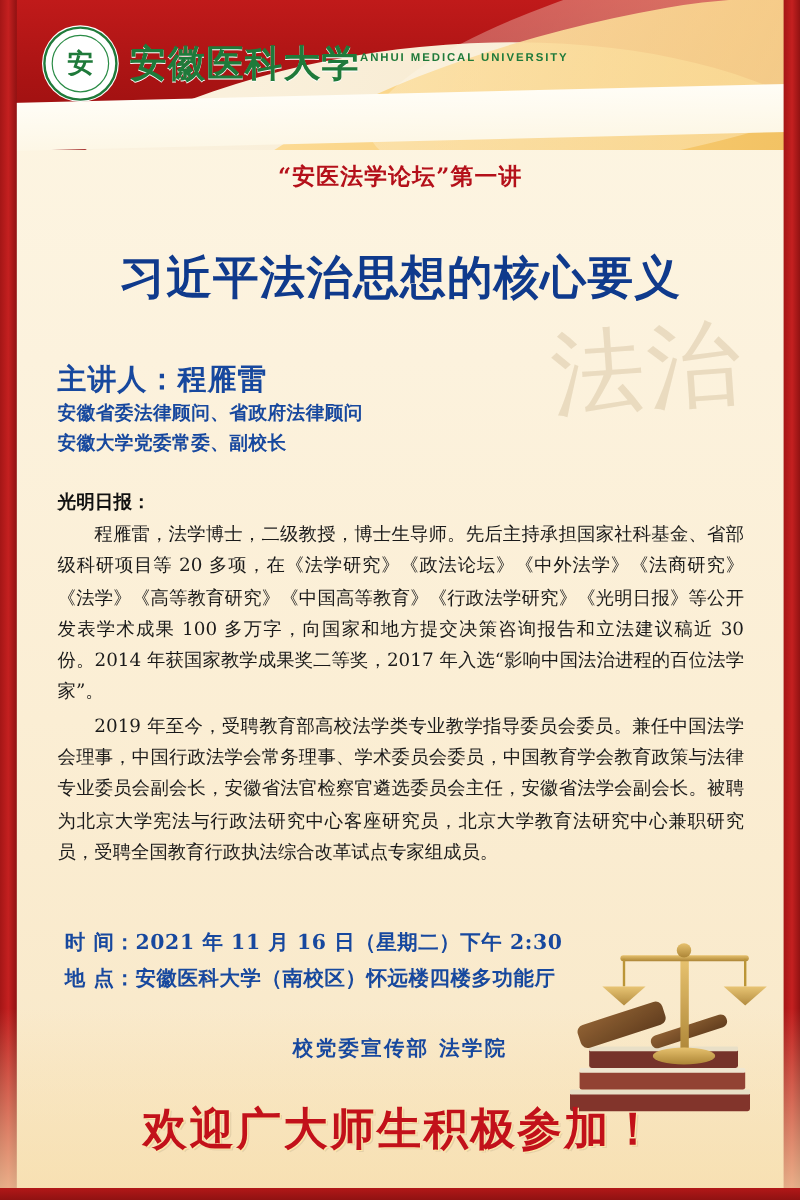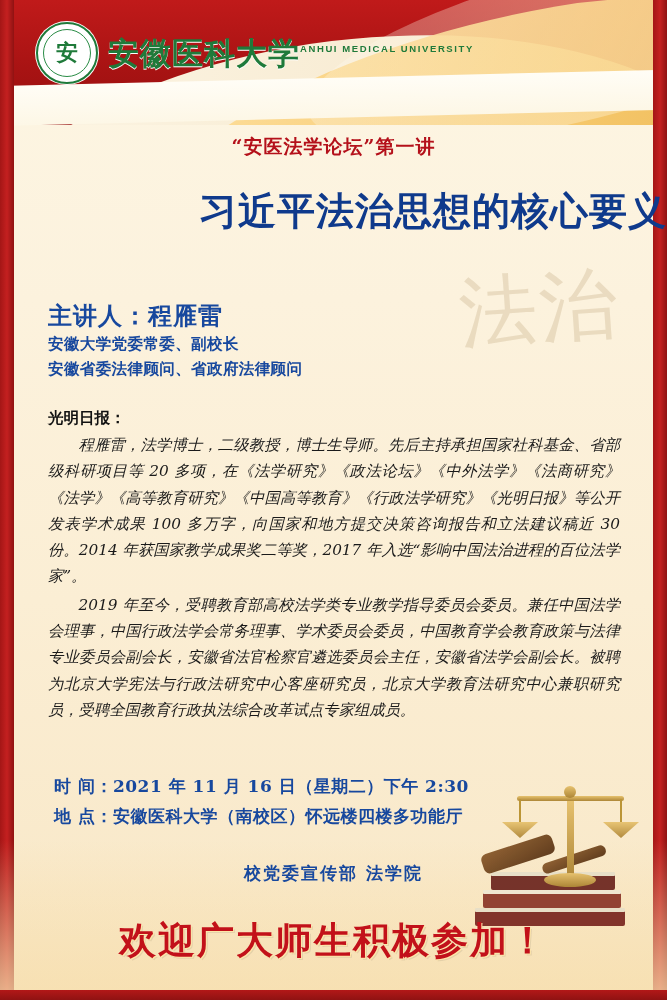--- a/index.html
+++ b/index.html
@@ -164,22 +164,22 @@
     text-align: center;
     font-family: "DejaVu Serif", serif;
     font-weight: bold;
     font-size: 19px;
     color: #b4101a;
     letter-spacing: 1px;
   }
   .main-title {
     position: absolute;
     left: 0; right: 0;
-    top: 186px;
-    text-align: right;
+    top: 206px;
+    text-align: center;
     font-family: "DejaVu Serif", serif;
     font-weight: bold;
     font-size: 38px;
     color: #0f3a8c;
     letter-spacing: 1px;
   }
 
   .speaker-block {
     position: absolute;
     left: 48px;
@@ -215,21 +215,20 @@
   .bio-body {
     position: absolute;
     left: 48px;
     top: 432px;
     width: 572px;
     font-family: "DejaVu Serif", serif;
     font-size: 15.3px;
     color: #1a1a1a;
     line-height: 1.72;
     text-align: justify;
-    font-style: italic;
   }
   .bio-body p {
     margin: 0 0 2px 0;
     text-indent: 2em;
   }
 
   .info-block {
     position: absolute;
     left: 54px;
     top: 772px;
@@ -349,22 +348,22 @@
   </svg>
 
   <div class="bottom-glow"></div>
 
   <div class="content">
     <div class="sub-title">“安医法学论坛”第一讲</div>
     <div class="main-title">习近平法治思想的核心要义</div>
 
     <div class="speaker-block">
       <div class="speaker-name">主讲人：程雁雷</div>
+      <div class="speaker-line">安徽省委法律顾问、省政府法律顾问</div>
       <div class="speaker-line">安徽大学党委常委、副校长</div>
-      <div class="speaker-line">安徽省委法律顾问、省政府法律顾问</div>
     </div>
 
     <div class="bio-heading">光明日报：</div>
     <div class="bio-body">
       <p>程雁雷，法学博士，二级教授，博士生导师。先后主持承担国家社科基金、省部级科研项目等 20 多项，在《法学研究》《政法论坛》《中外法学》《法商研究》《法学》《高等教育研究》《中国高等教育》《行政法学研究》《光明日报》等公开发表学术成果 100 多万字，向国家和地方提交决策咨询报告和立法建议稿近 30 份。2014 年获国家教学成果奖二等奖，2017 年入选“影响中国法治进程的百位法学家”。</p>
       <p>2019 年至今，受聘教育部高校法学类专业教学指导委员会委员。兼任中国法学会理事，中国行政法学会常务理事、学术委员会委员，中国教育学会教育政策与法律专业委员会副会长，安徽省法官检察官遴选委员会主任，安徽省法学会副会长。被聘为北京大学宪法与行政法研究中心客座研究员，北京大学教育法研究中心兼职研究员，受聘全国教育行政执法综合改革试点专家组成员。</p>
     </div>
 
     <div class="info-block">
       <div class="info-line">时 间：2021 年 11 月 16 日（星期二）下午 2:30</div>

